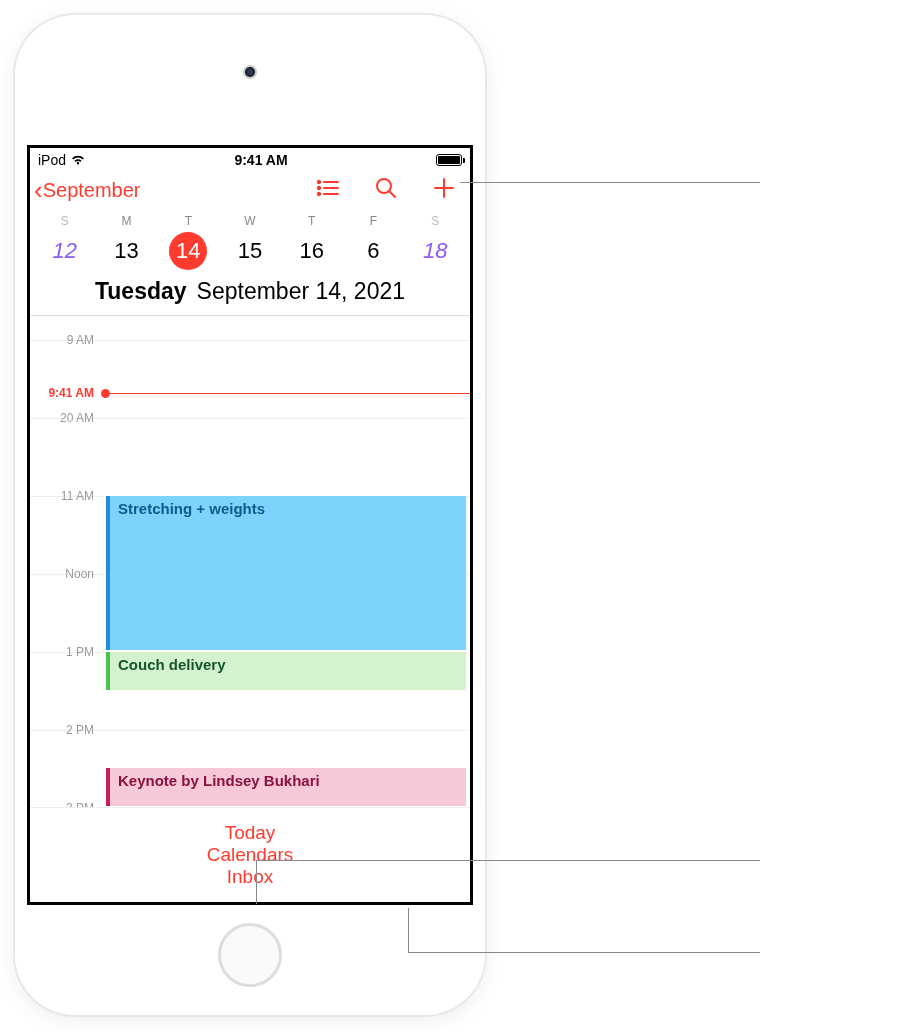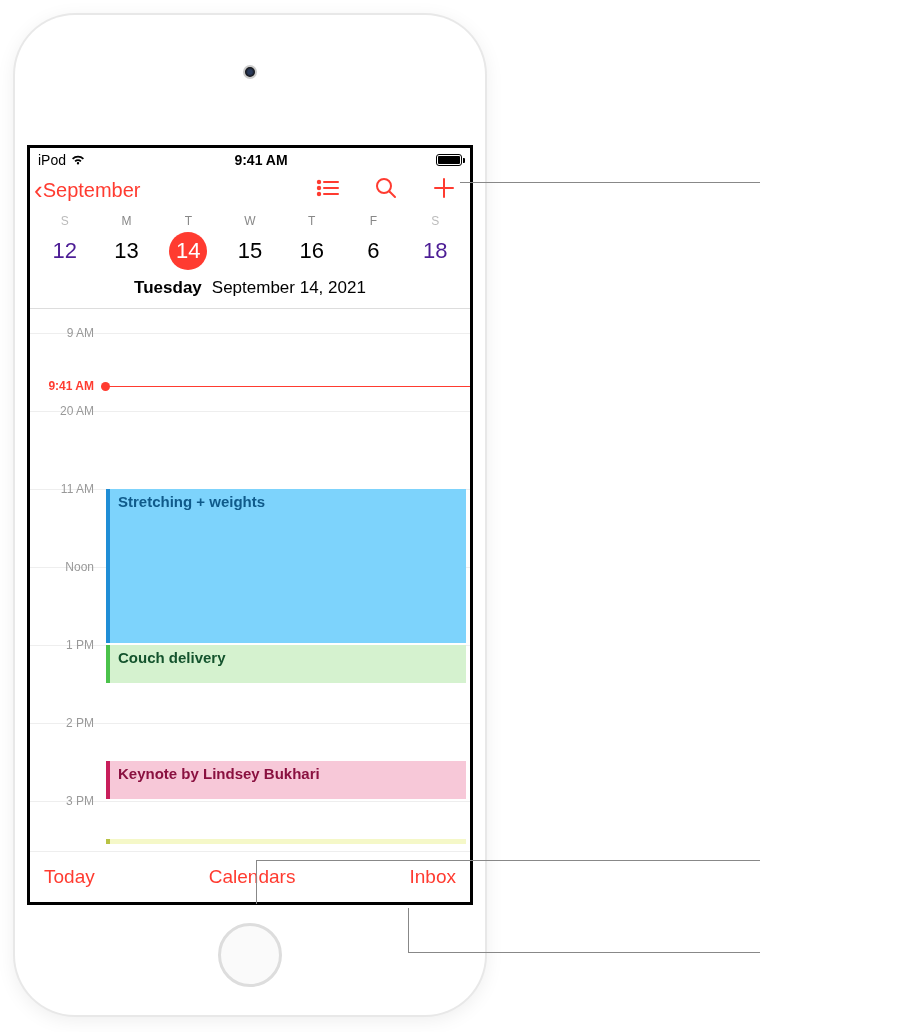--- a/index.html
+++ b/index.html
@@ -128,41 +128,41 @@
       display: flex;
       padding: 4px 4px 8px 4px;
     }
     .date-cell {
       flex: 1;
       text-align: center;
       font-size: 22px;
       color: #000;
       position: relative;
     }
-    .date-cell.weekend { color: #4c1d95; }
+    .date-cell.weekend { color: #8b5cf6; font-style: italic; }
     .date-cell.selected span {
       display: inline-flex;
       width: 38px;
       height: 38px;
       background: #ff3b30;
       color: #fff;
       border-radius: 50%;
       align-items: center;
       justify-content: center;
     }
     .date-cell span {
       display: inline-flex;
       width: 38px;
       height: 38px;
       align-items: center;
       justify-content: center;
     }
     .current-date-line {
       text-align: center;
-      font-size: 17px;
+      font-size: 23px;
       padding-bottom: 10px;
     }
     .current-date-line .dayname { font-weight: 600; margin-right: 10px; }
     .divider { height: 1px; background: #ddd; }
     .timeline {
       position: relative;
       height: 544px;
       overflow: hidden;
     }
     .hour-row {
@@ -236,20 +236,21 @@
       left: 0;
       right: 0;
       display: flex;
       justify-content: space-between;
       align-items: center;
       padding: 14px 14px;
       background: #fff;
       border-top: 1px solid #eee;
       font-size: 19px;
       color: #ff3b30;
+      flex-direction: column;
     }
     .callout-line {
       position: absolute;
       border-top: 1px solid #888;
       height: 1px;
     }
     .callout-v {
       position: absolute;
       border-left: 1px solid #888;
       width: 1px;

